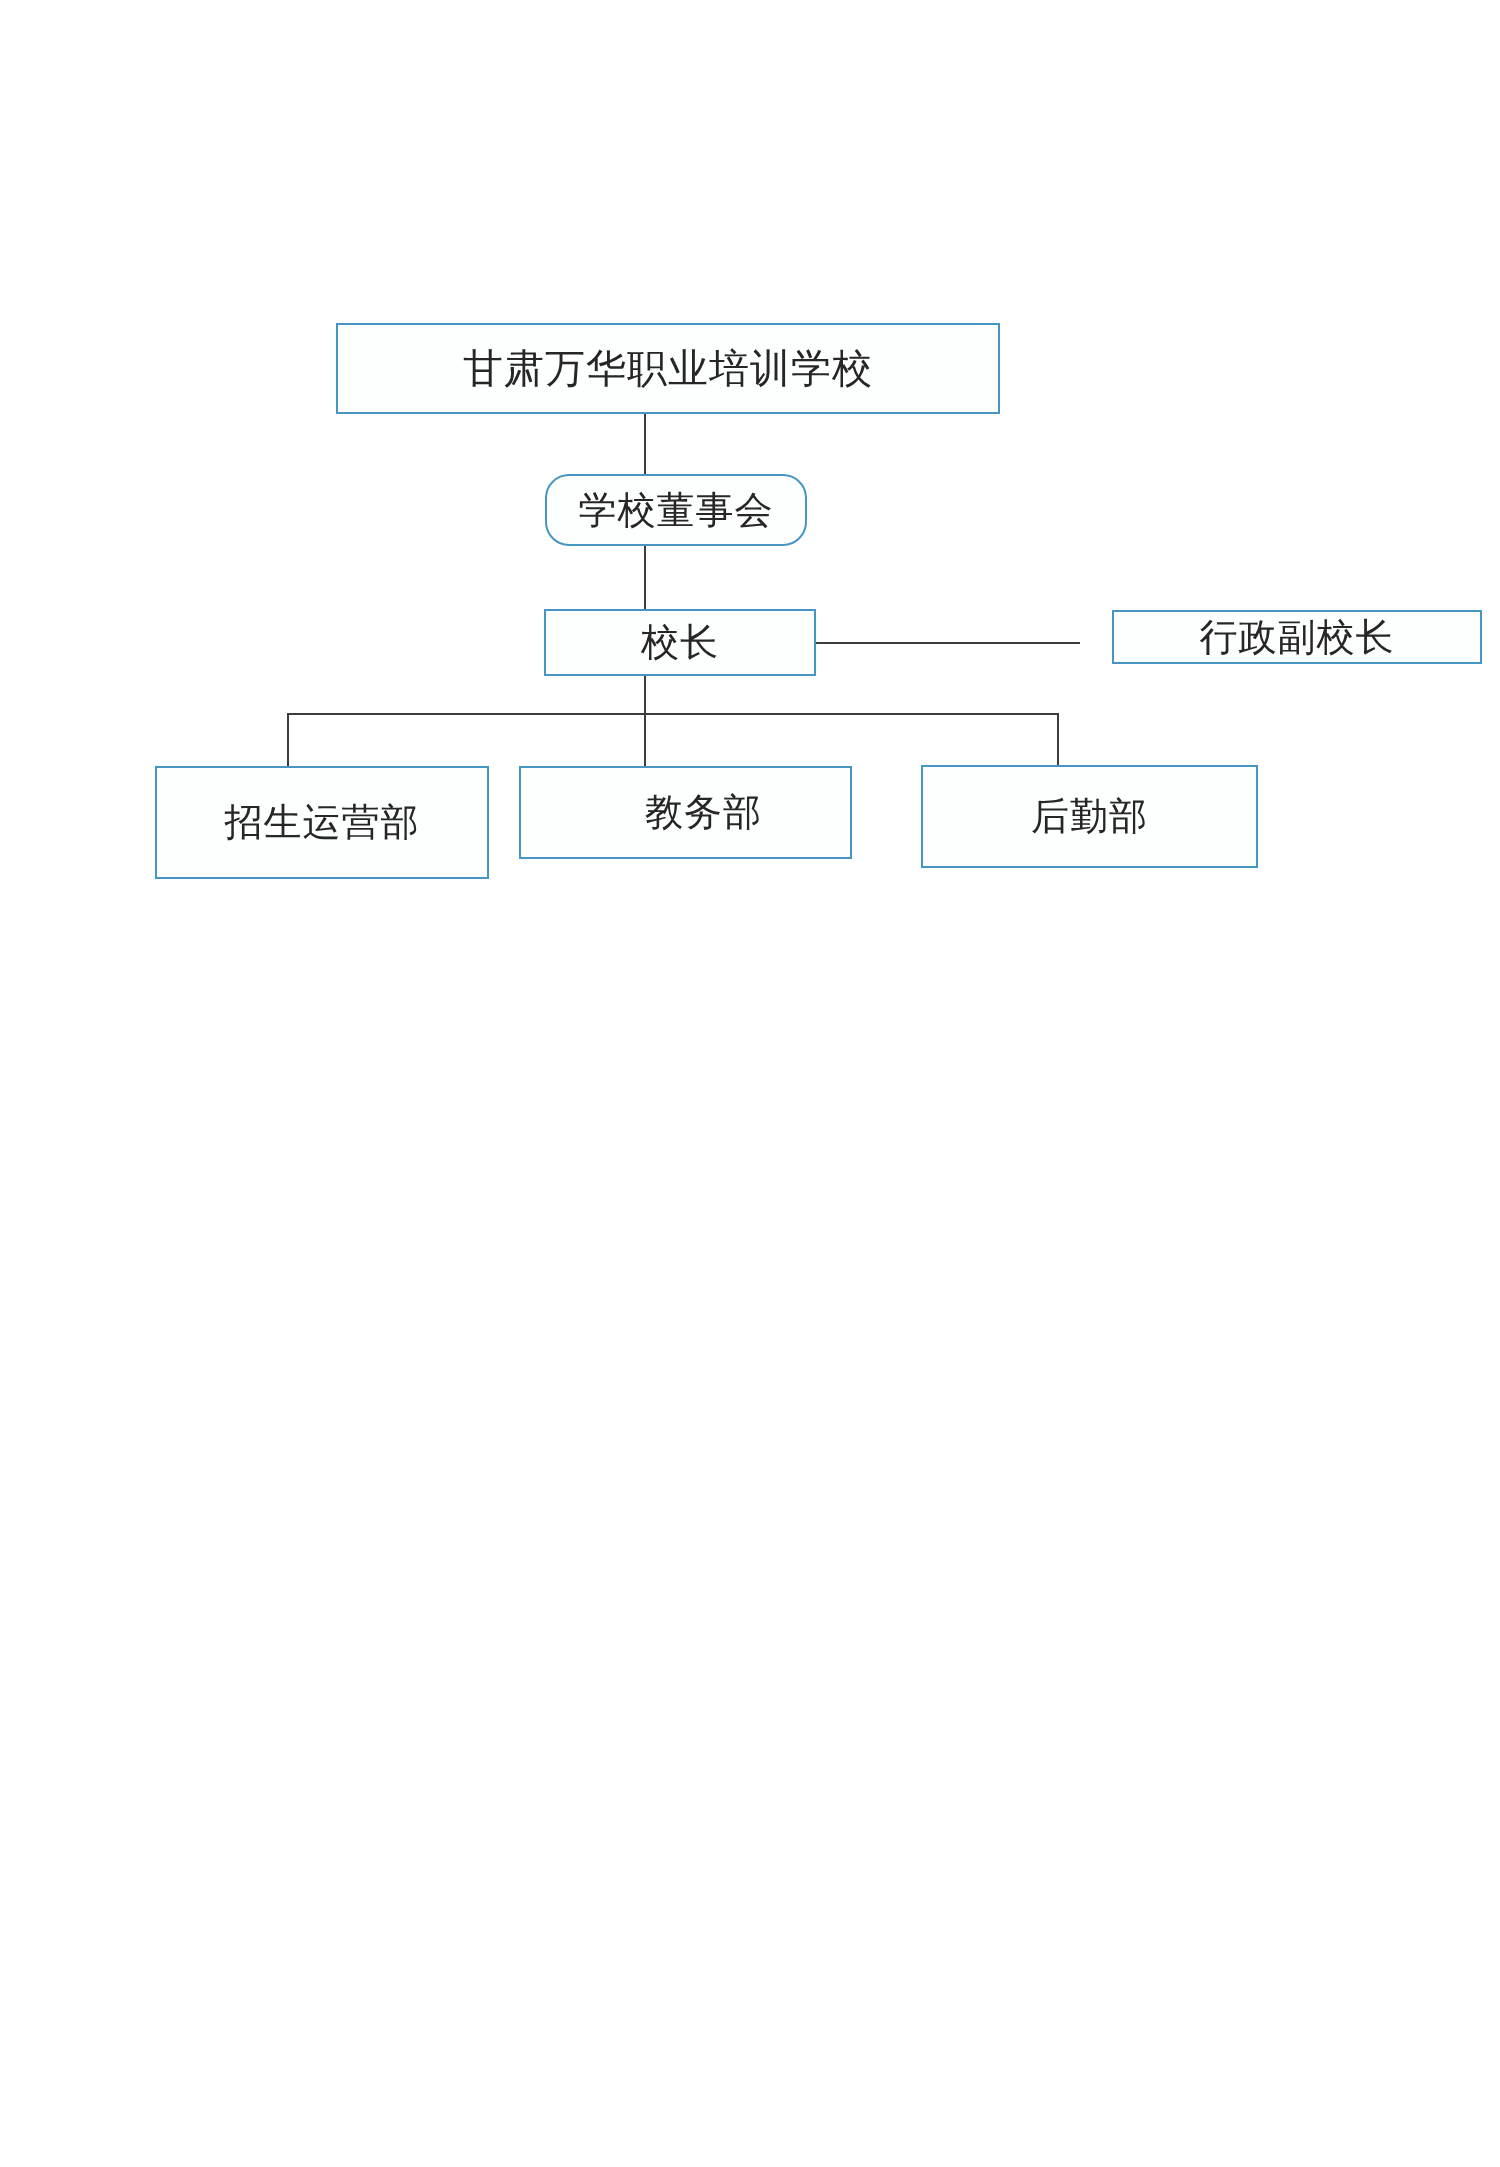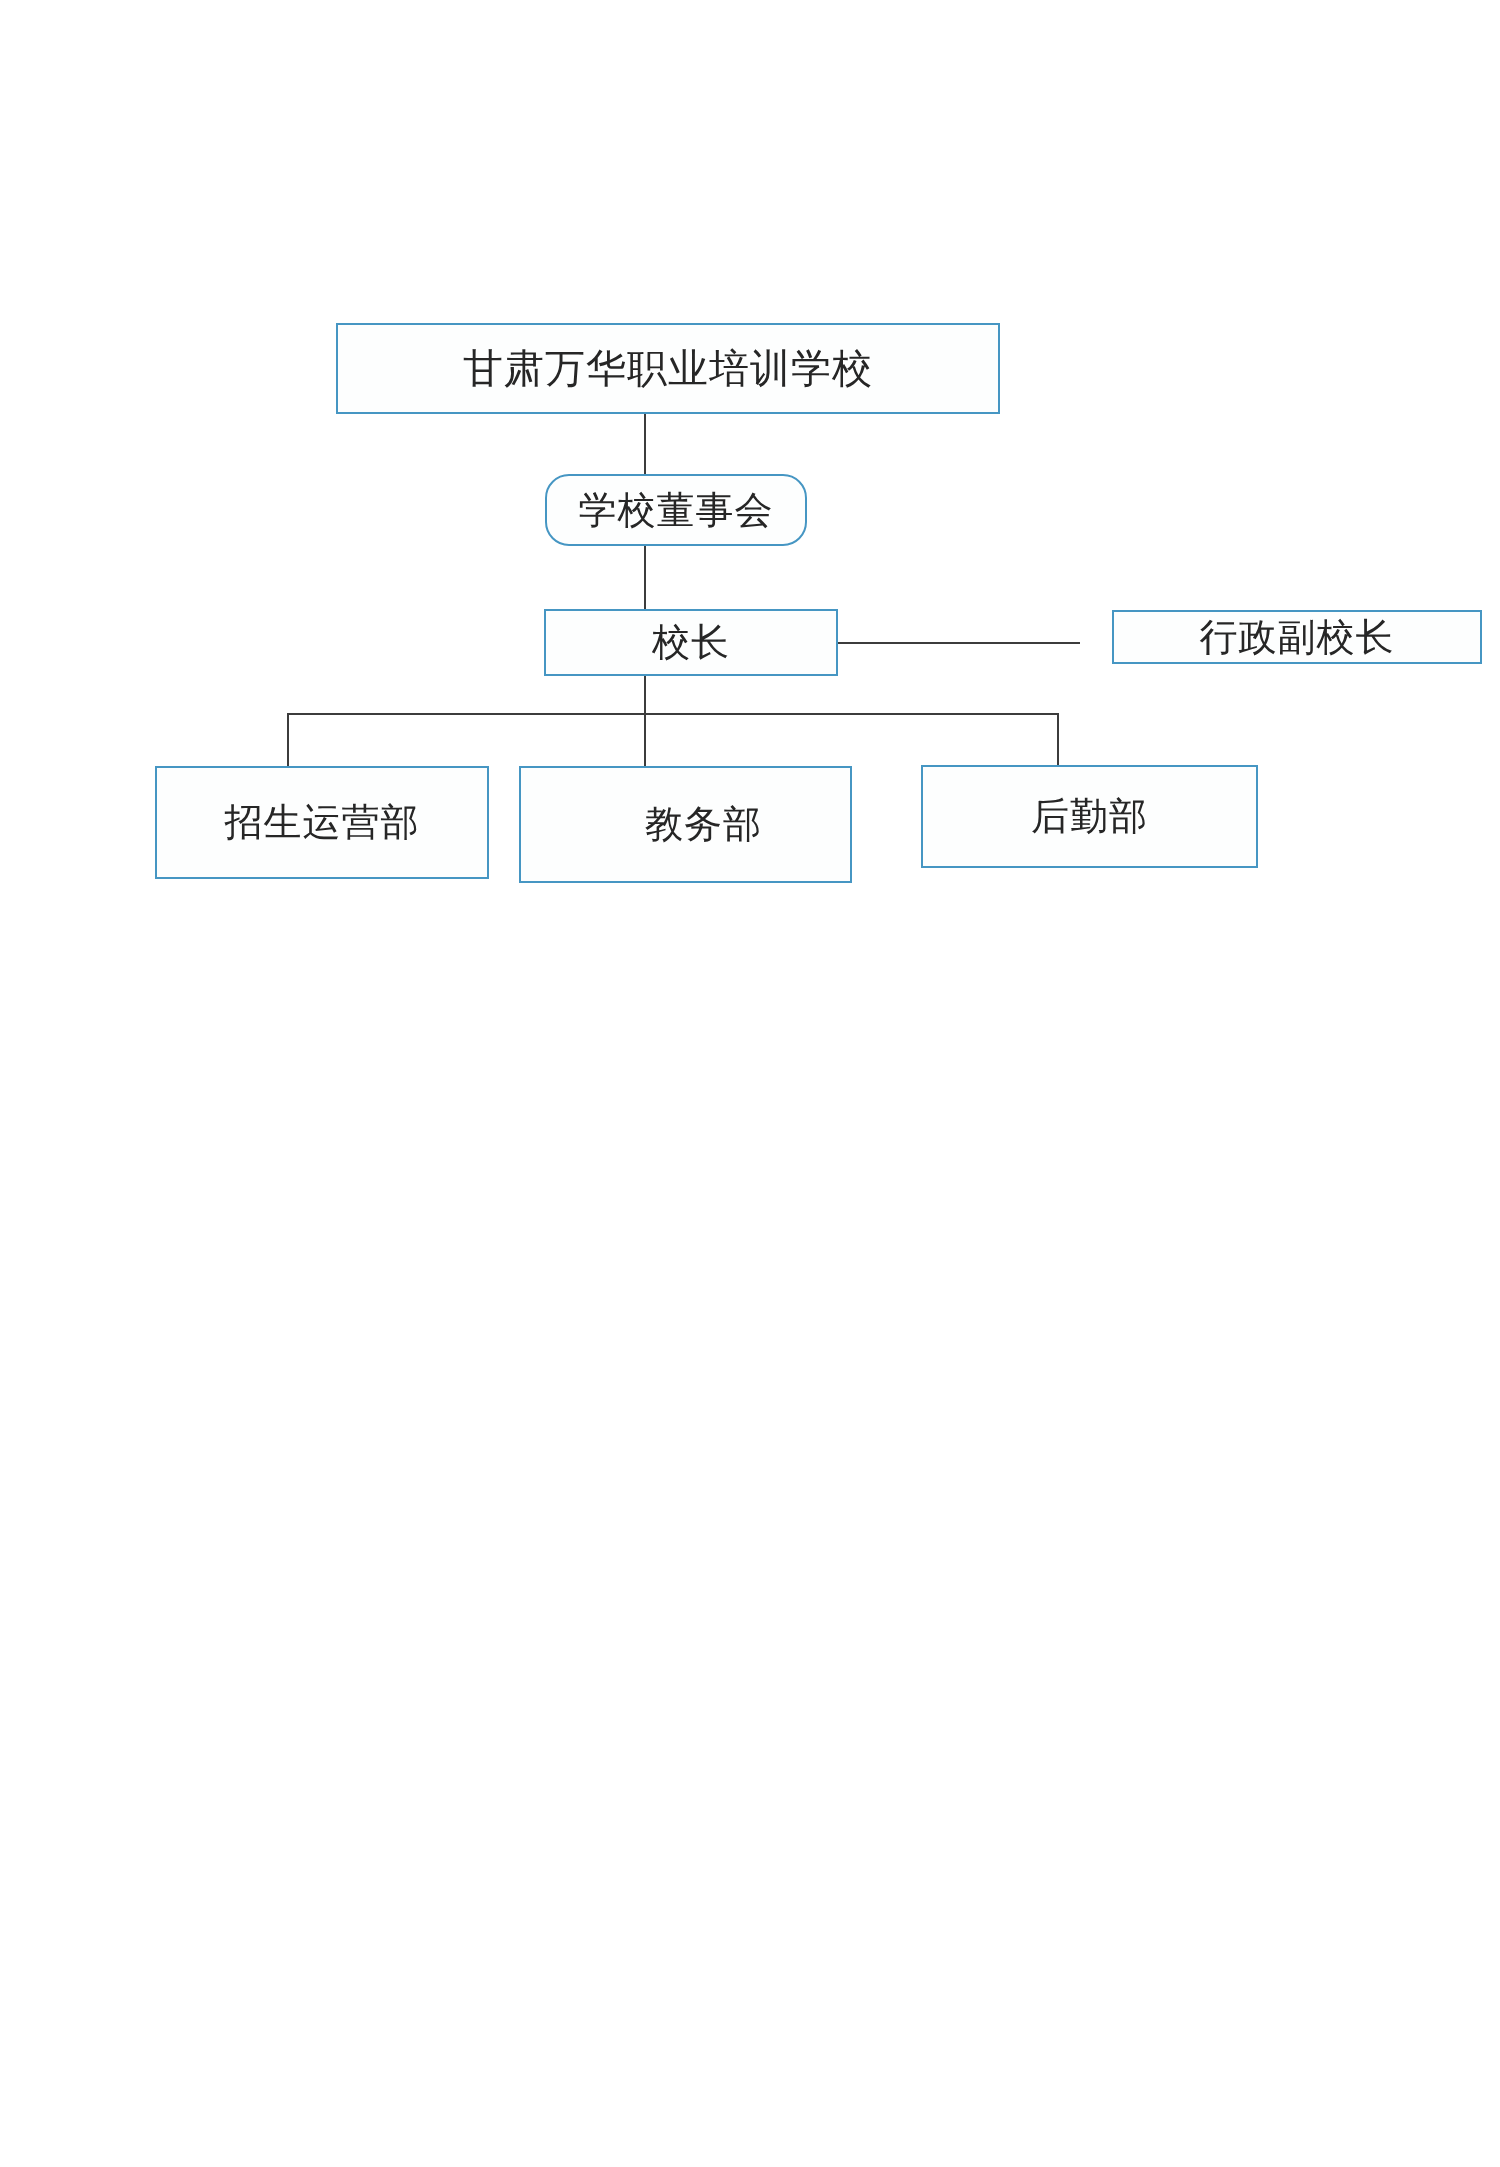--- a/index.html
+++ b/index.html
@@ -35,24 +35,24 @@
     margin-left: 32px;
   }
   .connector {
     position: absolute;
     background: #3c3c3c;
   }
 
   
   .n-school     { left: 304px; top: 323px; width: 664px; height: 91px; font-size: 40px; }
   .n-board      { left: 513px; top: 474px; width: 262px; height: 72px; border-radius: 24px; }
-  .n-principal  { left: 512px; top: 609px; width: 294px; height: 67px; }
+  .n-principal  { left: 512px; top: 609px; width: 272px; height: 67px; }
   .n-vice       { left: 1080px; top: 610px; width: 370px; height: 54px; }
   .n-admissions { left: 123px; top: 766px; width: 334px; height: 113px; }
-  .n-academic   { left: 487px; top: 766px; width: 333px; height: 117px; padding-left: 36px; }
+  .n-academic   { left: 487px; top: 766px; width: 333px; height: 93px; padding-left: 36px; }
   .n-logistics  { left: 889px; top: 765px; width: 337px; height: 103px; }
 
   
   .c-school-board    { left: 644px; top: 414px; width: 2px;   height: 66px; }
   .c-board-principal { left: 644px; top: 546px; width: 2px;   height: 63px; }
   .c-principal-vice  { left: 777px; top: 642px; width: 303px; height: 2px; }
   .c-principal-stem  { left: 644px; top: 676px; width: 2px;   height: 38px; }
   .c-branch-rail     { left: 287px; top: 713px; width: 772px; height: 2px; }
   .c-drop-left       { left: 287px; top: 713px; width: 2px;   height: 54px; }
   .c-drop-mid        { left: 644px; top: 713px; width: 2px;   height: 54px; }

